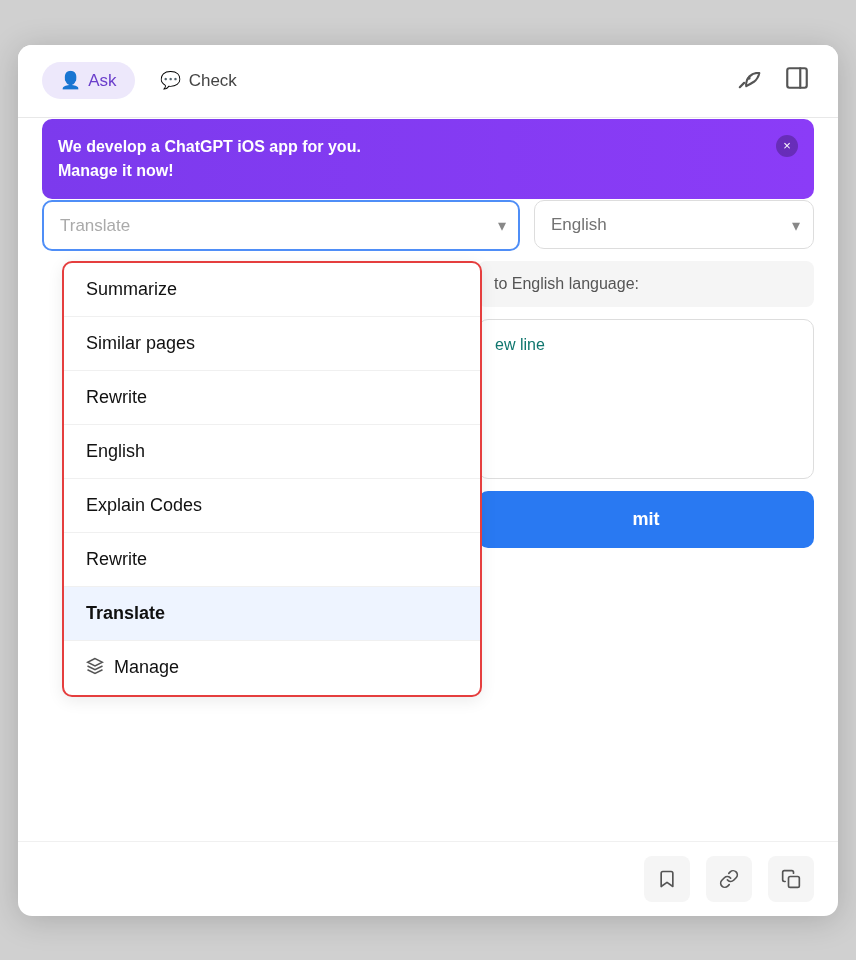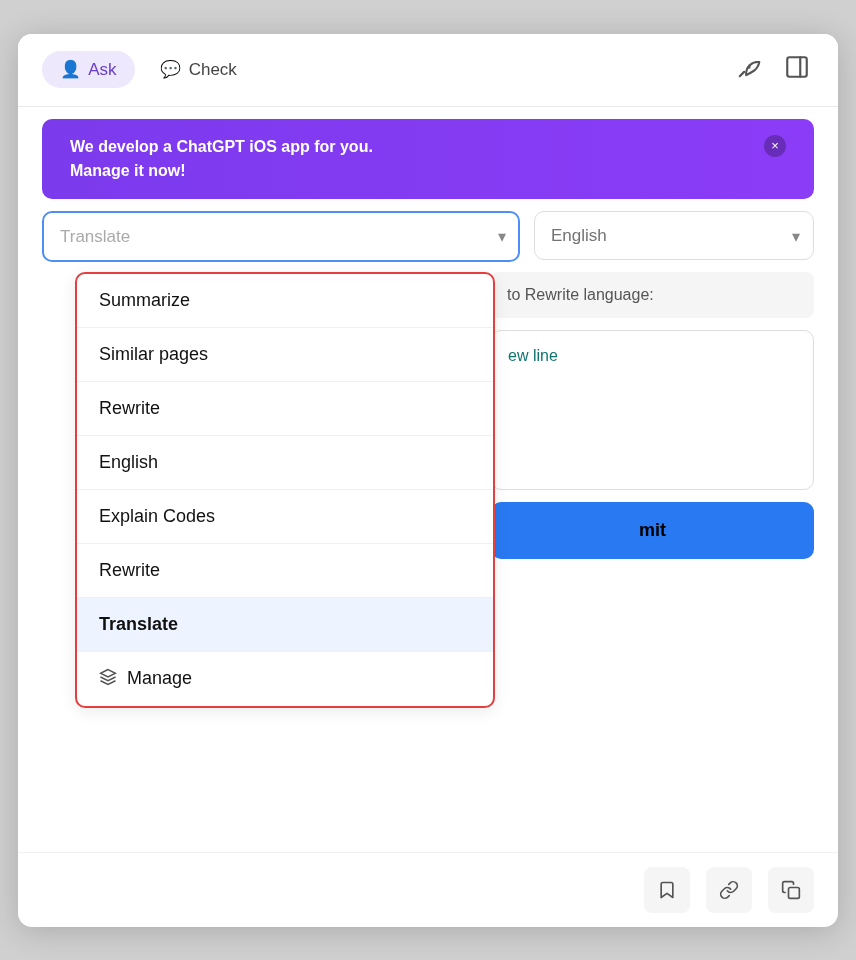--- a/index.html
+++ b/index.html
@@ -60,23 +60,23 @@
       background: none;
       border: none;
       cursor: pointer;
       color: #555;
       font-size: 22px;
       padding: 4px;
     }
     
     .banner {
       background: linear-gradient(90deg, #7c3aed 0%, #8b3cf7 100%);
-      margin: 12px 24px;
-      border-radius: 10px;
-      padding: 16px 28px;
+      margin: 1px 24px;
+      border-radius: 10px;
+      padding: 16px 16px;
       display: flex;
       justify-content: space-between;
       align-items: flex-start;
       position: relative;
     }
     .banner-text {
       color: #fff;
       font-size: 16px;
       font-weight: 700;
       line-height: 1.5;
@@ -137,21 +137,21 @@
       border: 1px solid #ddd;
       border-radius: 10px;
       font-size: 17px;
       color: #737373;
       appearance: none;
       background: #fff;
       cursor: pointer;
     }
     
     .main-content {
-      padding: 0 24px 20px 33px;
+      padding: 0 24px 20px 20px;
       position: relative;
     }
     
     .dropdown-menu {
       position: absolute;
       top: 0;
       left: 24px;
       width: 420px;
       background: #fff;
       border: 2.5px solid #e53e3e;
@@ -196,21 +196,21 @@
       border-radius: 10px;
       padding: 16px;
       min-height: 160px;
       font-size: 16px;
       color: #0f766e;
       background: #fff;
       margin-bottom: 12px;
     }
     .submit-btn {
       background: #2979f2;
-      color: #000000;
+      color: #ffffff;
       border: none;
       border-radius: 10px;
       padding: 18px 0;
       width: 100%;
       font-size: 18px;
       font-weight: 600;
       cursor: pointer;
       text-align: center;
     }
     
@@ -342,21 +342,21 @@
               <polyline points="2 17 12 22 22 17"></polyline>
               <polyline points="2 12 12 17 22 12"></polyline>
             </svg>
           </span>
           <span>Manage</span>
         </div>
       </div>
 
       <div class="right-panel">
         <div class="instruction-text">
-          <span>to Rewrite language:</span>
+          <span>to English language:</span>
         </div>
         <div class="textarea-area">
           <span>ew line</span>
         </div>
         <button class="submit-btn">
           <span>mit</span>
         </button>
       </div>
 
     </div>

